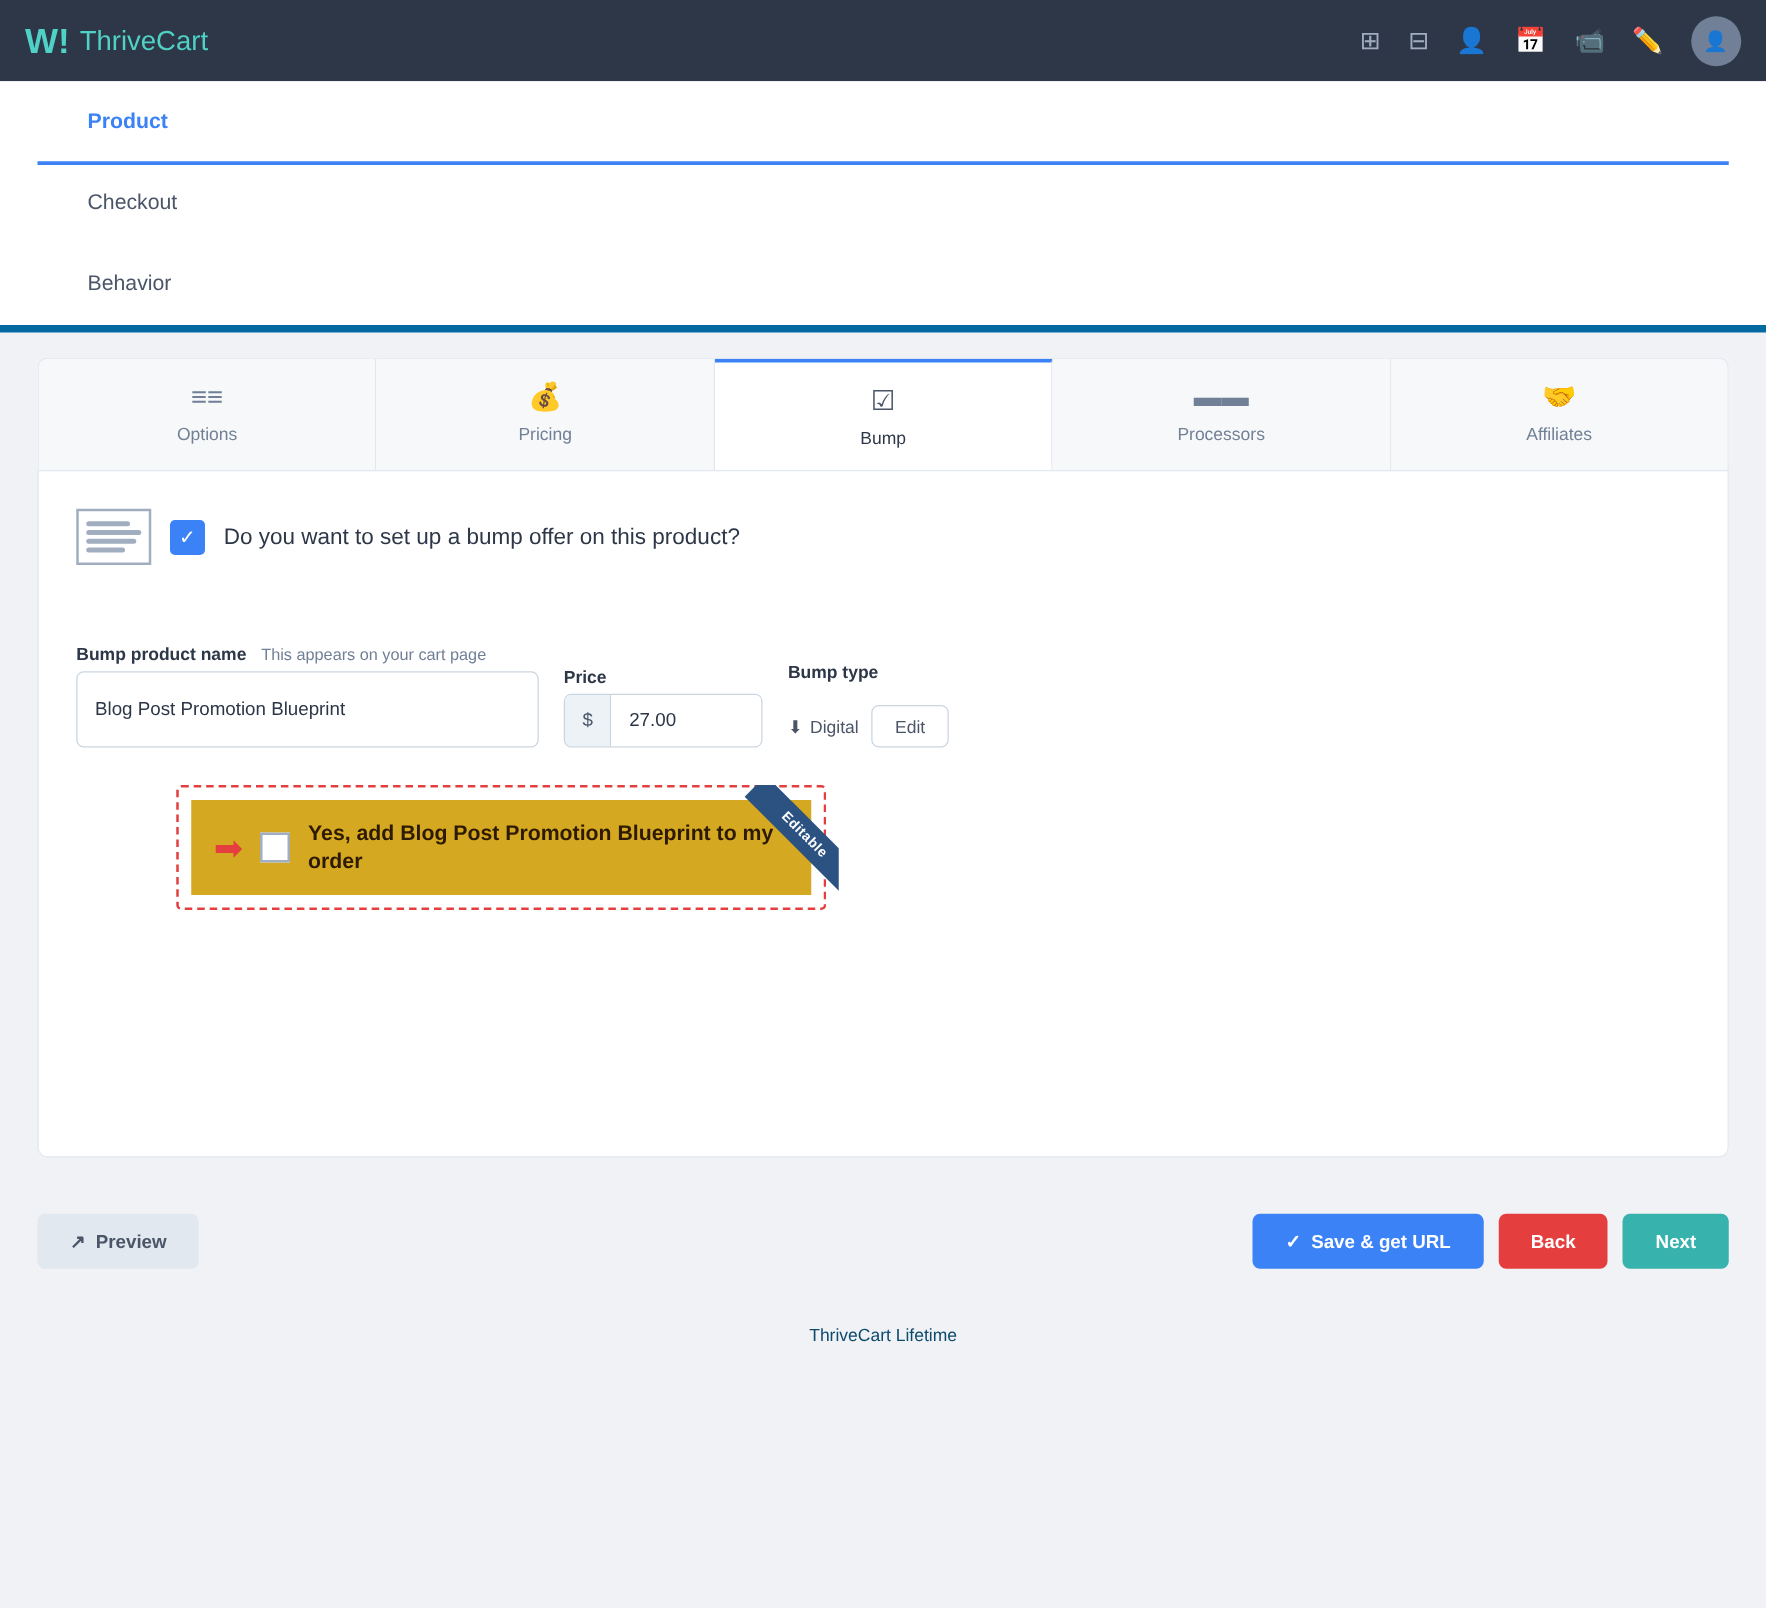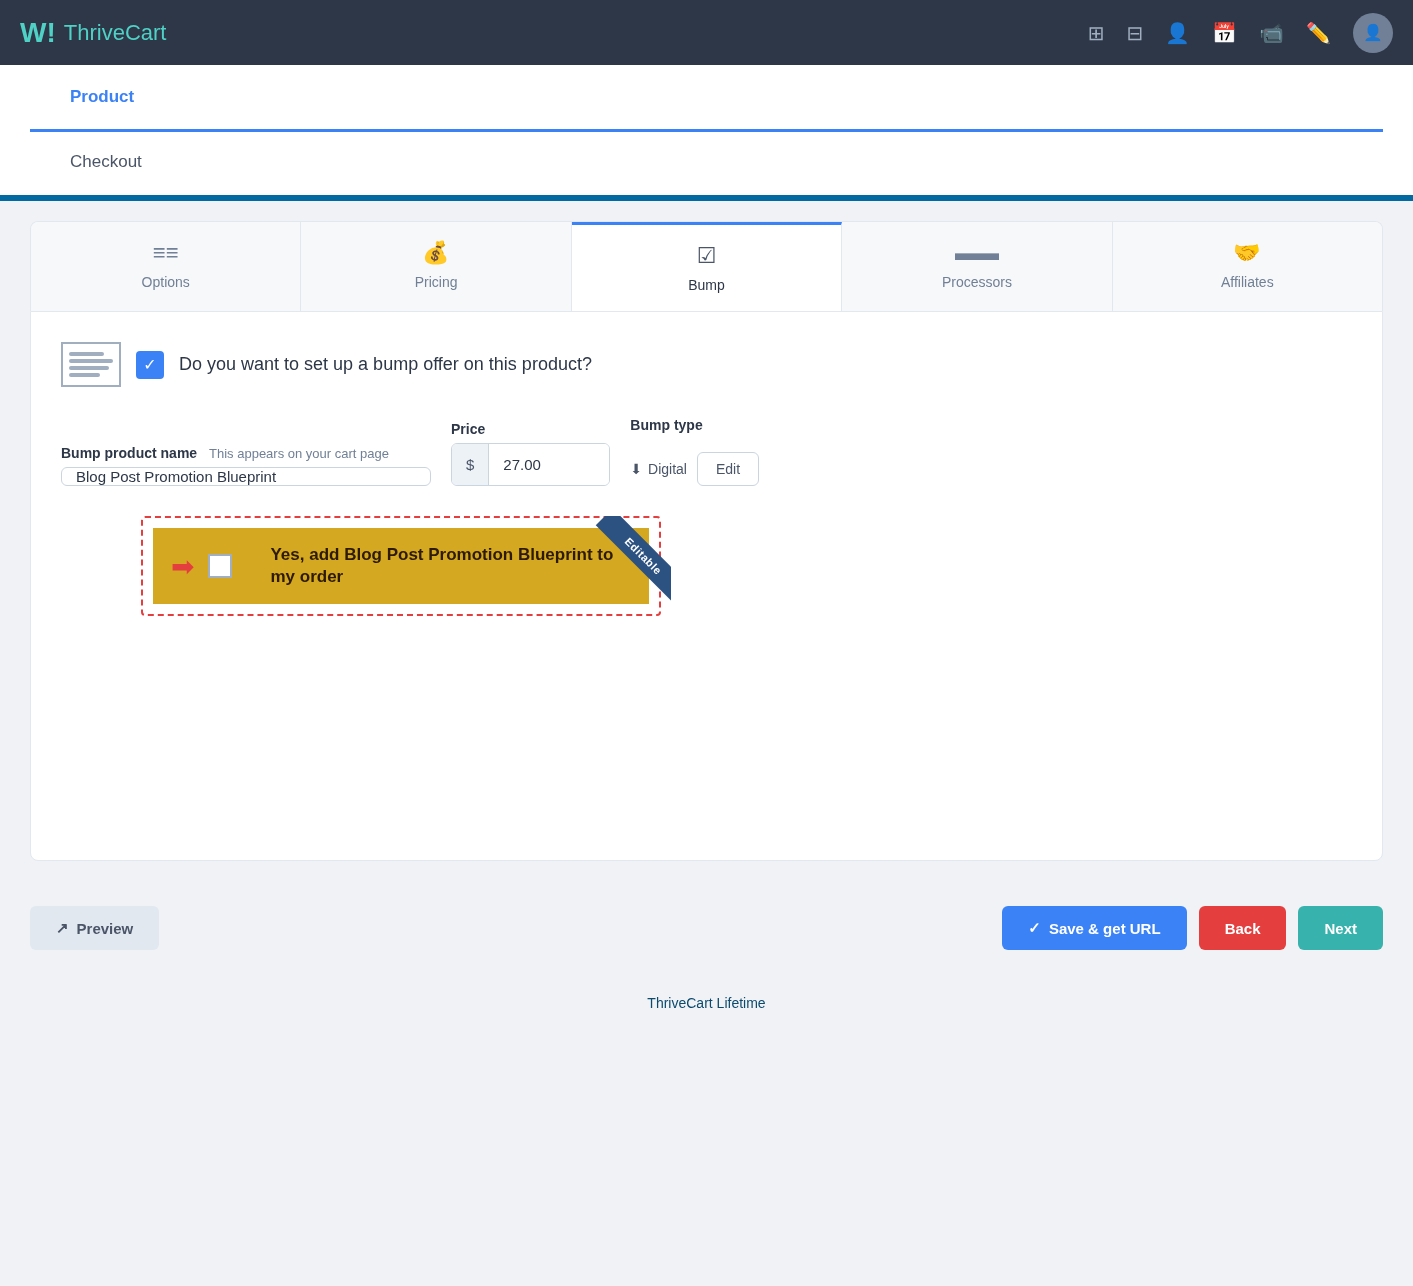--- a/index.html
+++ b/index.html
@@ -174,21 +174,21 @@
       align-items: flex-end;
       gap: 20px;
       margin-bottom: 30px;
     }
     .form-group { display: flex; flex-direction: column; gap: 6px; }
     .form-label { font-size: 14px; font-weight: 600; color: #2d3748; }
     .form-label-sub { font-size: 13px; color: #718096; font-weight: 400; margin-left: 8px; }
     .form-input {
       border: 1px solid #cbd5e0;
       border-radius: 6px;
-      padding: 0 14px;
+      padding: 21px 14px;
       font-size: 15px;
       color: #2d3748;
       outline: none;
     }
     .bump-name-input { width: 370px; }
 
     .price-group { display: flex; flex-direction: column; gap: 6px; }
     .price-input-wrap {
       display: flex;
       align-items: center;
@@ -205,21 +205,21 @@
     }
     .price-input {
       border: none;
       padding: 12px 14px;
       font-size: 15px;
       color: #2d3748;
       outline: none;
       width: 120px;
     }
 
-    .bump-type-group { display: flex; flex-direction: column; gap: 19px; }
+    .bump-type-group { display: flex; flex-direction: column; gap: 19px; margin-top: 47px; }
     .bump-type-row {
       display: flex;
       align-items: center;
       gap: 10px;
     }
     .digital-label {
       display: flex;
       align-items: center;
       gap: 6px;
       font-size: 14px;
@@ -258,21 +258,20 @@
       height: 24px;
       border: 2px solid #a0aec0;
       background: white;
       flex-shrink: 0;
     }
     .bump-preview-title {
       font-size: 17px;
       font-weight: 700;
       color: #2d1a00;
       line-height: 1.3;
-      margin-left: 24px;
     }
     .bump-preview-body {
       border: 1px dashed #d4a820;
       padding: 14px 16px;
     }
     .bump-preview-offer {
       color: #e53e3e;
       font-size: 16px;
       font-weight: 700;
       text-decoration: underline;
@@ -352,20 +351,23 @@
     </div>
   </div>
 </nav>
 
 <div class="main-tabs">
   <div class="main-tab active">
     <span>Product</span>
   </div>
   <div class="main-tab">
     <span>Checkout</span>
+  </div>
+  <div class="main-tab">
+    <span>Behavior</span>
   </div>
 </div>
 
 <div class="content">
 
   <div class="sub-tabs">
     <div class="sub-tab">
       <span class="sub-tab-icon">≡≡</span>
       <span class="sub-tab-label">Options</span>
     </div>

